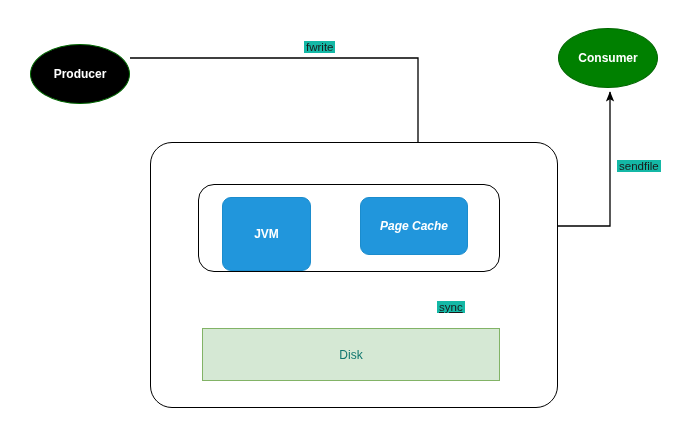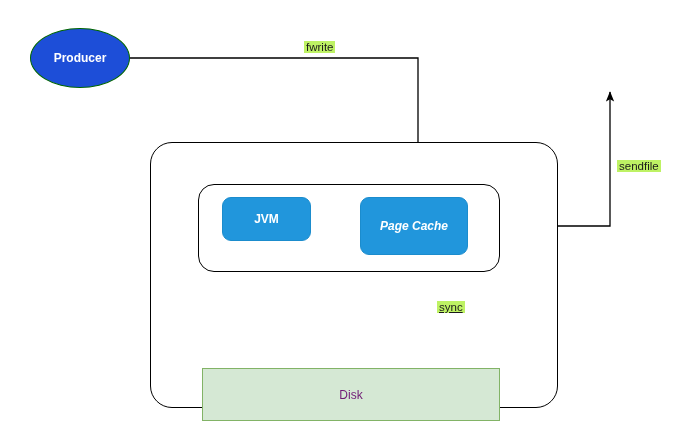--- a/index.html
+++ b/index.html
@@ -41,30 +41,29 @@
     border-radius: 22px;
   }
   .inner-container {
     background: #ffffff;
     border: 1.3px solid #000000;
     border-radius: 16px;
   }
   .disk {
     font-size: 12px;
     font-weight: normal;
-    color: #701a75;
+    color: #0f766e;
     border-width: 1px;
     border-style: solid;
-    margin-top: 40px;
   }
   .edge-label {
     position: absolute;
     font-size: 11.5px;
     color: #1a1a1a;
-    background: #bef264;
+    background: #14b8a6;
     padding: 0 2px;
     white-space: nowrap;
   }
   svg.edges {
     position: absolute;
     left: 0;
     top: 0;
     width: 692px;
     height: 441px;
     overflow: visible;
@@ -90,30 +89,33 @@
   </svg>
 
   <div class="node container" id="n-broker" style="left: 150px; top: 142px; width: 408px; height: 266px;"></div>
 
   <div class="node inner-container" id="n-memory" style="left: 198px; top: 184px; width: 302px; height: 88px;"></div>
 
   <div class="node disk" id="n-disk" style="left: 202px; top: 328px; width: 298px; height: 53px; background: rgb(213, 232, 212); border-color: rgb(130, 179, 102);">
     <span>Disk</span>
   </div>
 
-  <div class="node rrect" id="n-jvm" style="left: 222px; top: 197px; width: 89px; height: 44px; background: rgb(33, 150, 220); border: 1px solid rgb(27, 140, 205);">
+  <div class="node rrect" id="n-jvm" style="left: 222px; top: 197px; width: 89px; height: 74px; background: rgb(33, 150, 220); border: 1px solid rgb(27, 140, 205);">
     <span>JVM</span>
   </div>
 
   <div class="node rrect" id="n-page-cache" style="left: 360px; top: 197px; width: 108px; height: 58px; background: rgb(33, 150, 220); border: 1px solid rgb(27, 140, 205); font-style: italic;">
     <span>Page Cache</span>
   </div>
 
-  <div class="node ellipse" id="n-producer" style="left: 30px; top: 28px; width: 100px; height: 60px; background: #1d4ed8; border: 1px solid rgb(0, 102, 0);">
+  <div class="node ellipse" id="n-producer" style="left: 30px; top: 44px; width: 100px; height: 60px; background: #000000; border: 1px solid rgb(0, 102, 0);">
     <span>Producer</span>
   </div>
 
+  <div class="node ellipse" id="n-consumer" style="left: 558px; top: 28px; width: 100px; height: 60px; background: rgb(0, 128, 0); border: 1px solid rgb(0, 102, 0);">
+    <span>Consumer</span>
+  </div>
 
   <div class="edge-label" id="l-fwrite" style="left: 304px; top: 41px;">fwrite</div>
   <div class="edge-label" id="l-sendfile" style="left: 617px; top: 160px;">sendfile</div>
   <div class="edge-label" id="l-sync" style="left: 437px; top: 301px; text-decoration: underline;">sync</div>
 
 </div>
 
 </body></html>

